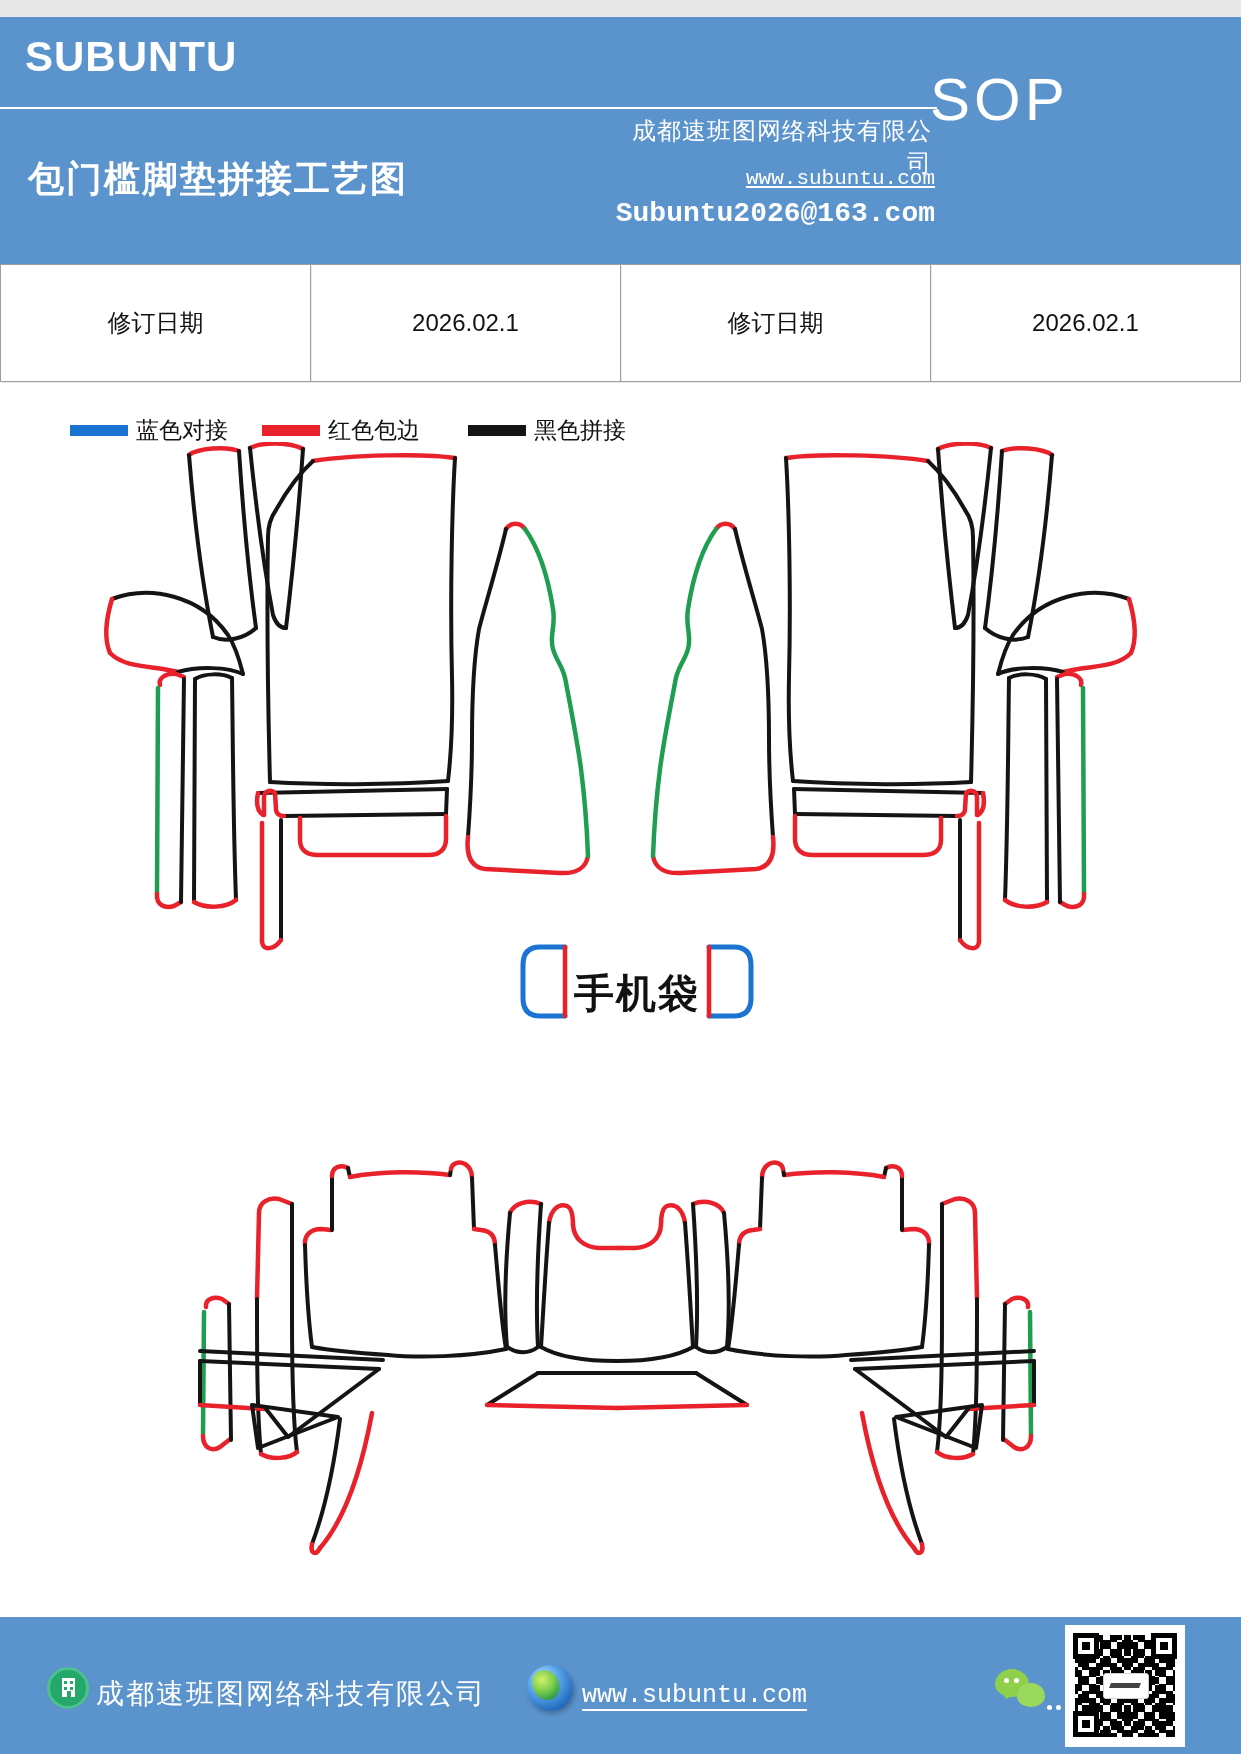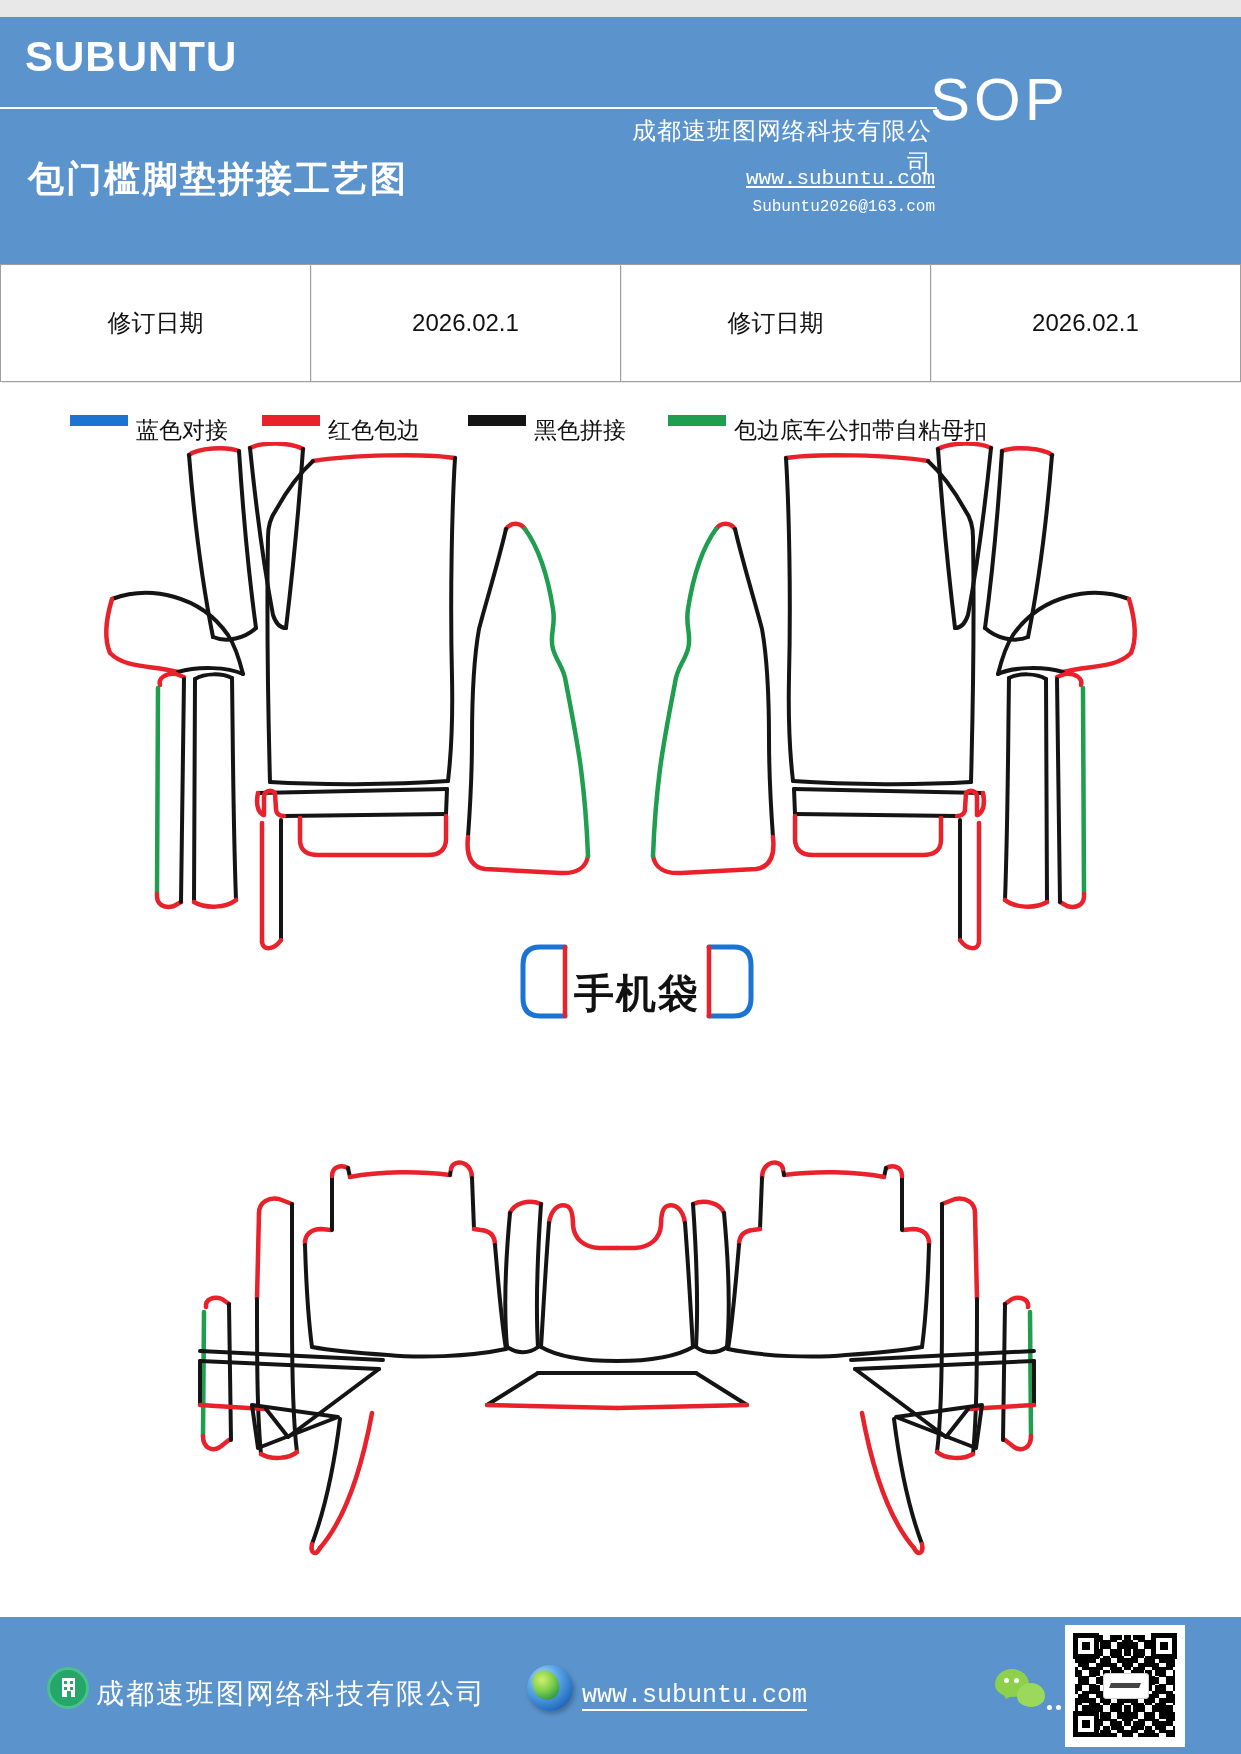--- a/index.html
+++ b/index.html
@@ -10,29 +10,29 @@
   .brand{position:absolute;left:25px;top:16px;color:#fff;font-size:42px;font-weight:bold;
          letter-spacing:1px;font-family:"Liberation Sans",sans-serif;}
   .header-rule{position:absolute;left:0;top:90px;width:937px;height:2px;background:#fff;}
   .doc-title{position:absolute;left:28px;top:138px;color:#fff;font-size:36px;font-weight:bold;letter-spacing:2px;}
   .header-company{position:absolute;left:632px;top:98px;width:300px;color:#fff;font-size:24px;text-align:right;letter-spacing:1px;}
   .sop{position:absolute;left:930px;top:48px;width:290px;color:#fff;font-size:60px;font-weight:normal;
        letter-spacing:4px;}
   .header-links{position:absolute;left:560px;top:150px;width:375px;text-align:right;
                 font-family:"Liberation Mono",monospace;color:#fff;}
   .header-links .www{font-size:21px;text-decoration:underline;display:block;margin-bottom:8px;}
-  .header-links .mail{font-size:16px;display:block;}
+  .header-links .mail{font-size:28px;display:block;font-weight:bold;}
   
   .info-table{position:absolute;left:0;top:247px;width:1241px;height:118px;border-collapse:collapse;
               table-layout:fixed;}
   .info-table td{border:1px solid #9e9e9e;text-align:center;vertical-align:middle;
                  font-size:24px;color:#111;height:58px;box-shadow:1px 1px 0 rgba(0,0,0,0.08);}
   
   .legend{position:absolute;left:0;top:398px;width:1241px;height:34px;}
-  .legend-item{position:absolute;top:0;display:flex;align-items:flex-start;font-family:Liberation Serif, serif;}
+  .legend-item{position:absolute;top:0;display:flex;align-items:center;font-family:Liberation Serif, serif;}
   .legend-swatch{width:58px;height:11px;margin-right:8px;}
   .legend-label{font-size:23px;color:#111;}
   
   svg path{fill:none;stroke-linecap:round;stroke-linejoin:round;}
   path.k{stroke:#141414;stroke-width:4;}
   path.r{stroke:#e8212b;stroke-width:4.5;}
   path.g{stroke:#1f9e50;stroke-width:4.5;}
   path.b{stroke:#1b74d2;stroke-width:5;}
   .phone-bag{position:absolute;left:518px;top:926px;display:flex;align-items:flex-end;}
   .phone-bag-label{font-size:40px;font-weight:bold;color:#111;margin:0 4px;letter-spacing:2px;}
@@ -112,24 +112,20 @@
       <span class="legend-label">蓝色对接</span>
     </div>
     <div class="legend-item" style="left:262px">
       <span class="legend-swatch" style="background: rgb(232, 33, 43);"></span>
       <span class="legend-label">红色包边</span>
     </div>
     <div class="legend-item" style="left:468px">
       <span class="legend-swatch" style="background: rgb(20, 20, 20);"></span>
       <span class="legend-label">黑色拼接</span>
     </div>
-    <div class="legend-item" style="left:668px">
-      <span class="legend-swatch" style="background: rgb(31, 158, 80);"></span>
-      <span class="legend-label">包边底车公扣带自粘母扣</span>
-    </div>
   </div>
 
   <svg style="position:absolute;left:0;top:425px" width="1241" height="515" viewBox="0 425 1241 515">
     <g id="front-left-g">
       <g>
         <path class="r" d="M313,444 C350,438 425,436 455,441"></path>
         <path class="k" d="M455,441 C452,490 450,580 452,660 C453,706 451,738 448,764"></path>
         <path class="k" d="M448,764 C390,768 320,768 270,765"></path>
         <path class="k" d="M270,765 C268,690 267,580 268,520 C268,508 271,500 276,493 C287,473 301,455 313,444"></path>
       </g>

